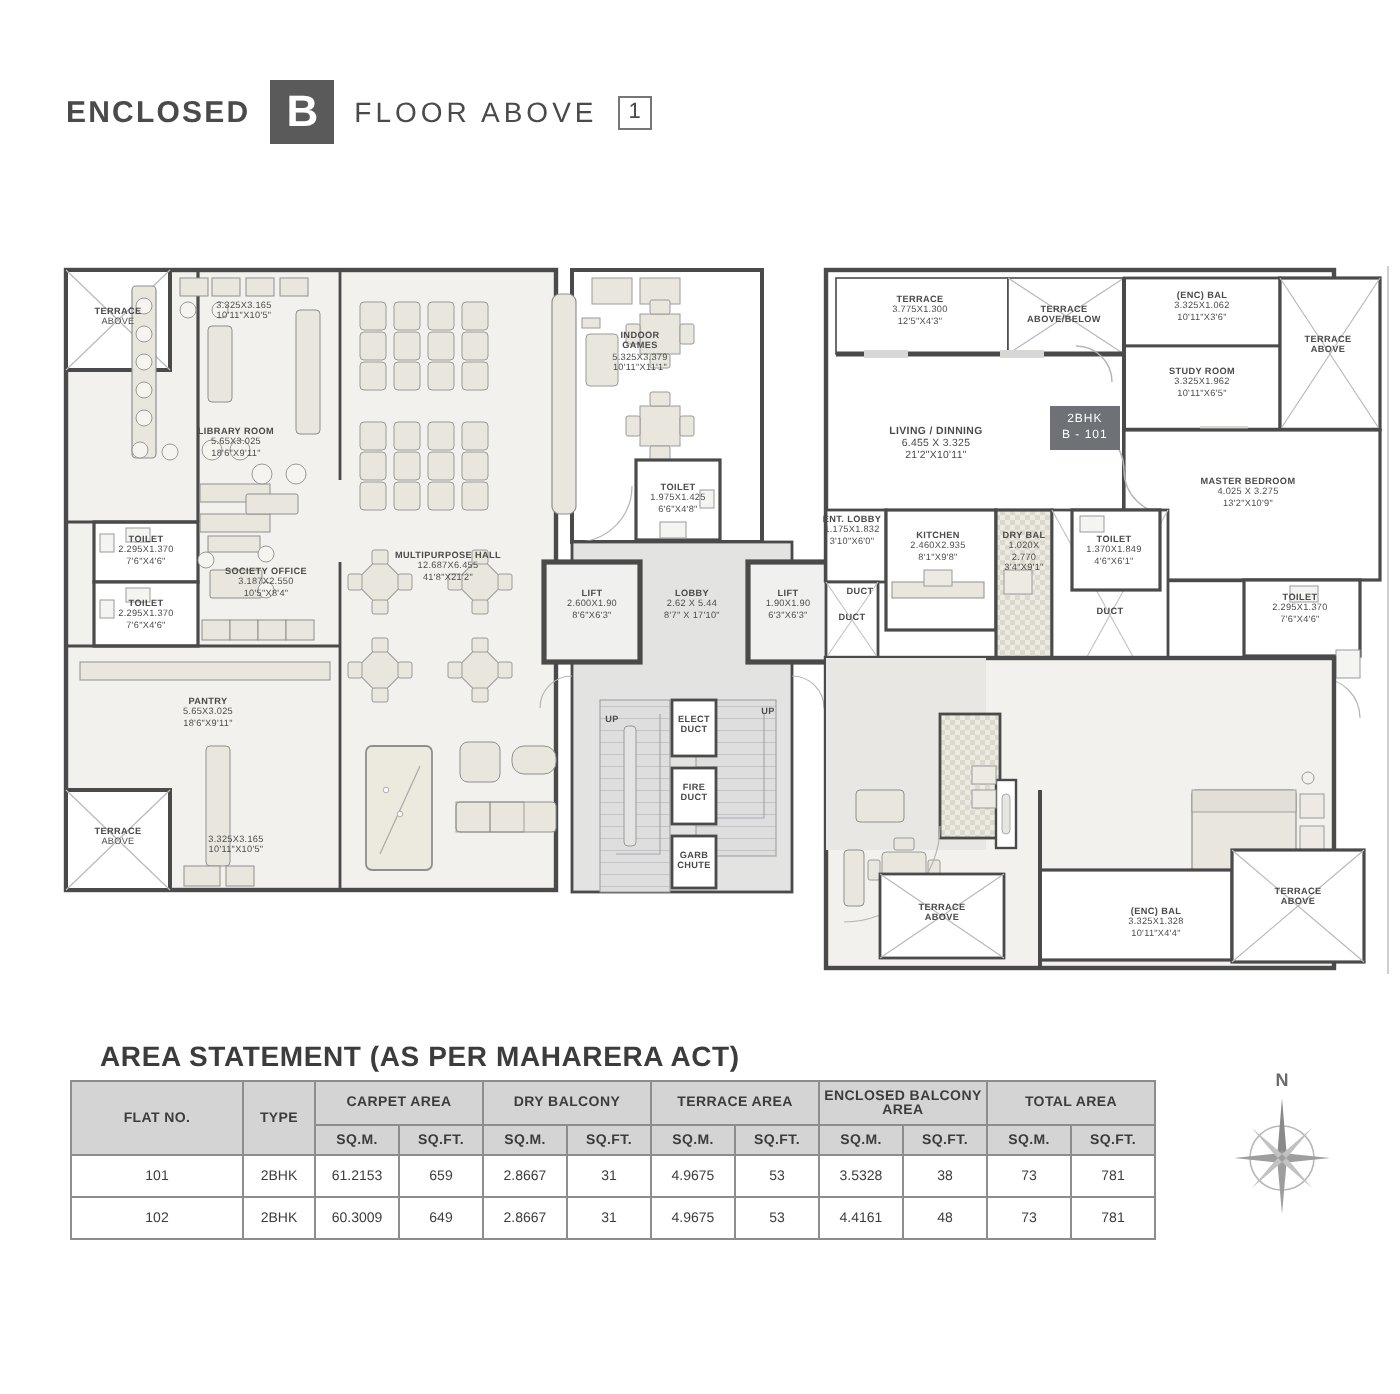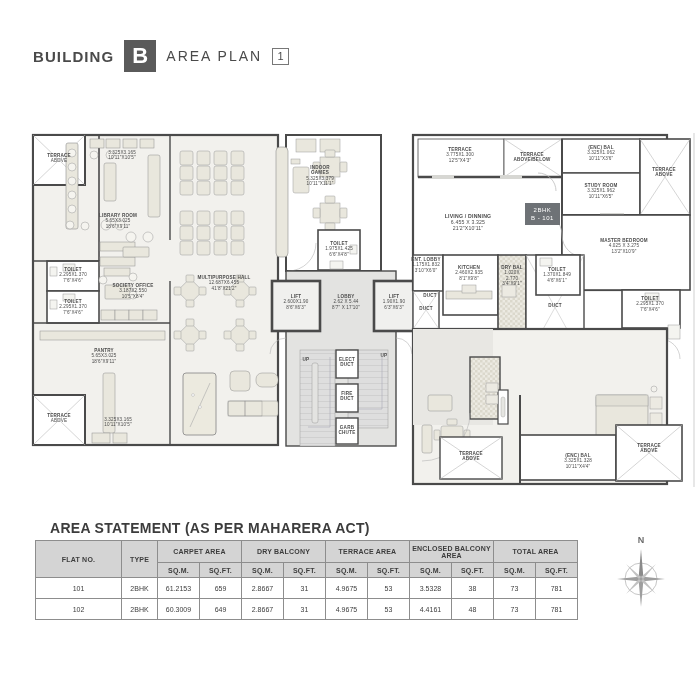--- a/index.html
+++ b/index.html
@@ -73,23 +73,23 @@
   #compass { position:absolute; left:613px; top:535px; width:56px; height:72px; }
   #compass-n {
     position:absolute; left:0; top:0; width:56px; text-align:center;
     font-size:9px; font-weight:bold; color:#6b6b6b;
   }
 </style>
 </head>
 <body>
 
 <div id="header">
-  <span id="bldg-word">BUILDING</span>
+  <span id="bldg-word">ENCLOSED</span>
   <span id="bldg-badge">B</span>
-  <span id="fp-word">AREA PLAN</span>
+  <span id="fp-word">FLOOR ABOVE</span>
   <span id="fp-num">1</span>
 </div>
 
 <div id="plan">
 
   <svg width="700" height="410" viewBox="0 0 700 410">
     <defs>
       <pattern id="tile" width="5" height="5" patternUnits="userSpaceOnUse">
         <rect width="5" height="5" fill="#eceae2"></rect>
         <rect width="2.5" height="2.5" fill="#dbd8cc"></rect>

